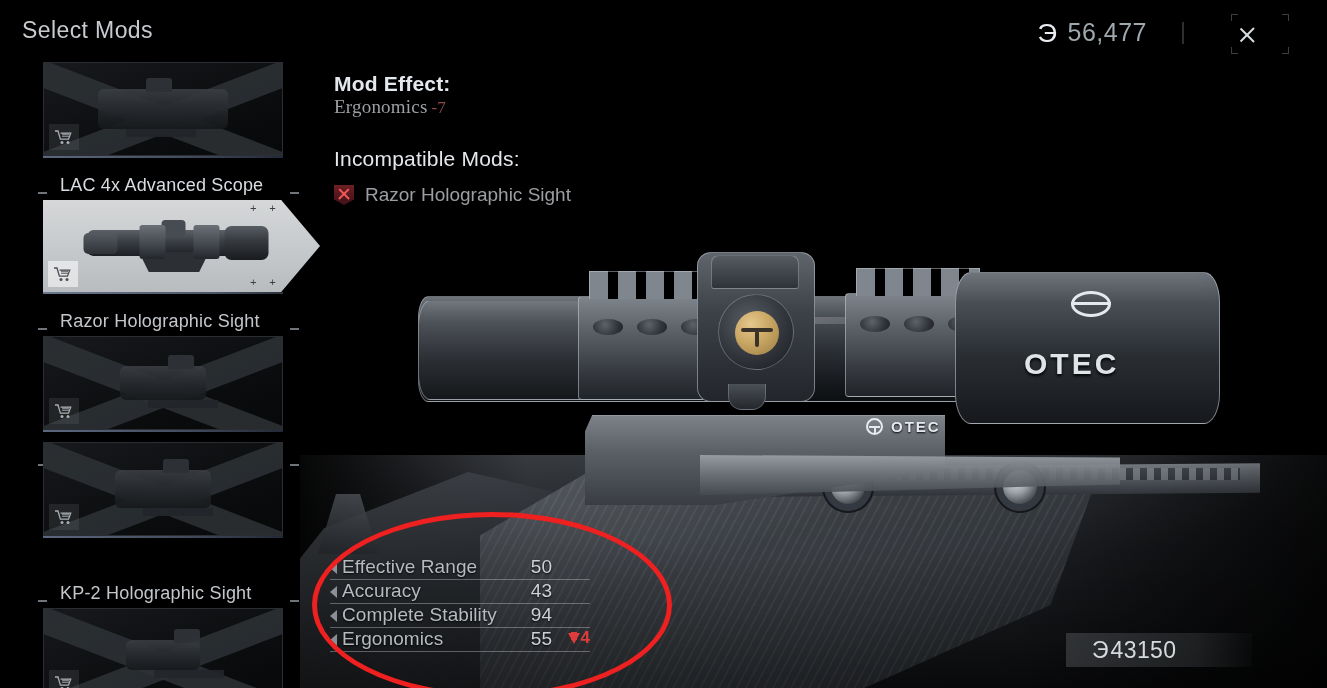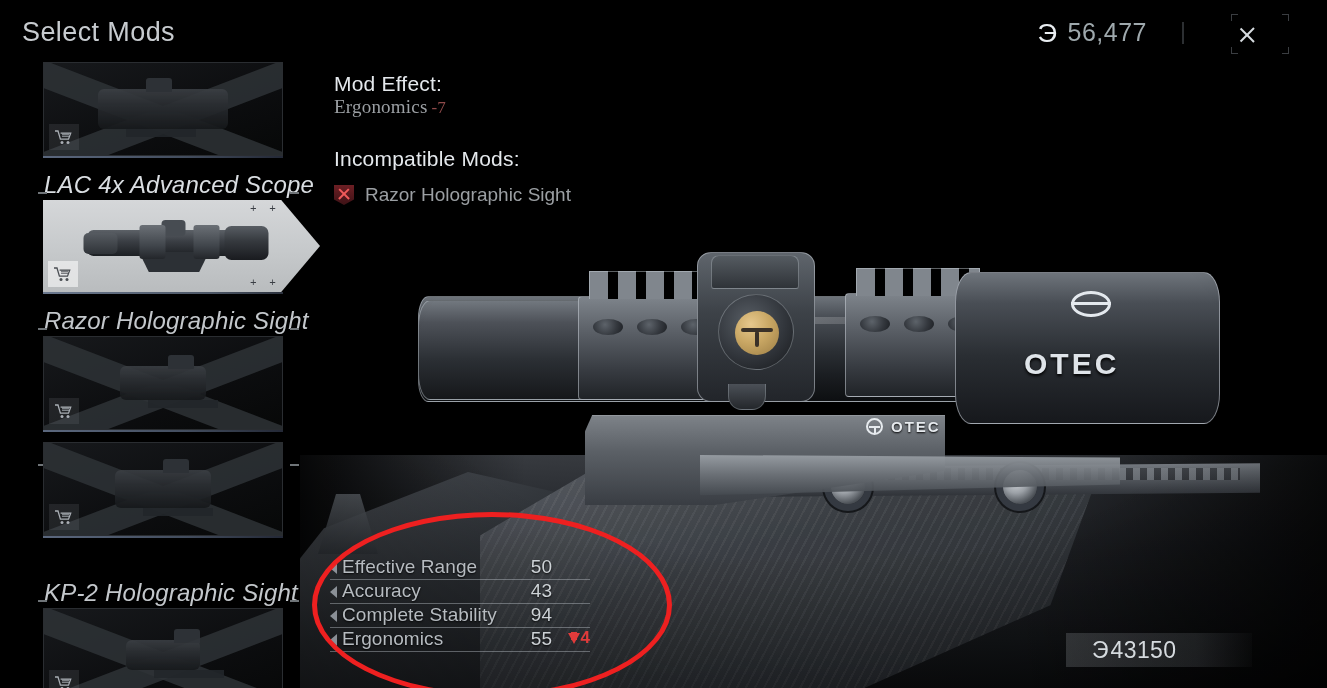--- a/index.html
+++ b/index.html
@@ -184,21 +184,21 @@
   }
   .vignette {
     position: absolute; inset: 0; pointer-events: none;
     background: radial-gradient(ellipse 72% 70% at 62% 52%, rgba(0,0,0,0) 42%, rgba(0,0,0,.72) 100%);
   }
 
   
   .header { position: absolute; left: 0; top: 0; width: 1327px; height: 68px; }
   .page-title {
     position: absolute; left: 22px; top: 17px;
-    font-size: 27px; color: #c7cbcf; font-weight: 400; letter-spacing: .4px;
+    font-size: 23px; color: #c7cbcf; font-weight: 400; letter-spacing: .4px;
   }
   .currency {
     position: absolute; right: 180px; top: 18px;
     display: flex; align-items: center; gap: 11px;
   }
   .currency .coin {
     font-size: 26px; color: #e9edf1; line-height: 1; font-weight: 400;
     transform: scaleX(1.05);
   }
   .currency .amount { font-size: 25px; color: #9fa9ad; letter-spacing: .5px; }
@@ -224,23 +224,23 @@
   .back-button .brk.tr { right: 2px; top: 2px;  border-left: none;  border-bottom: none; }
   .back-button .brk.bl { left: 2px;  bottom: 2px; border-right: none; border-top: none; }
   .back-button .brk.br { right: 2px; bottom: 2px; border-left: none;  border-top: none; }
 
   
   .mod-list {
     position: absolute; left: 0; top: 62px; width: 320px; height: 626px;
   }
   .mod-item { position: absolute; left: 0; width: 320px; }
   .mod-label {
-    font-size: 24px; color: #c3c7cb; letter-spacing: .2px;
-    padding-left: 44px; height: 30px; line-height: 30px;
-    white-space: nowrap; overflow: hidden; font-style: italic;
+    font-size: 18px; color: #c3c7cb; letter-spacing: .2px;
+    padding-left: 60px; height: 30px; line-height: 30px;
+    white-space: nowrap; overflow: hidden;
   }
   .mod-thumb {
     position: relative; margin-left: 43px; width: 240px; height: 94px;
     background: linear-gradient(160deg, #17191c 0%, #0c0d0f 60%, #070808 100%);
     border: 1px solid #2a2d31;
   }
   .mod-thumb .xmark { position: absolute; inset: 0; overflow: hidden; }
   .mod-thumb .xmark:before, .mod-thumb .xmark:after {
     content: ""; position: absolute; left: -14%; top: 48%; width: 128%; height: 26px;
     background: #2e3236; opacity: .85;
@@ -327,21 +327,21 @@
   .sel-bracket.bot { bottom: 1px; }
   .lbl-tick {
     position: absolute; width: 9px; height: 2px; background: #6f7478; top: 22px;
   }
   .lbl-tick.l { left: 38px; }
   .lbl-tick.r { left: 290px; }
 
   
   .detail { position: absolute; left: 334px; top: 72px; width: 520px; }
   .detail h2 {
-    font-size: 21px; color: #e4e8ec; font-weight: 400; letter-spacing: .2px;
+    font-size: 21px; color: #e4e8ec; font-weight: 700; letter-spacing: .2px;
   }
   .effect-row {
     margin-top: 0; font-size: 19px; color: #9b9fa3; letter-spacing: .2px; font-family: Liberation Serif, serif;
   }
   .effect-row .delta { color: #8f4a4a; font-size: 17px; margin-left: 4px; }
   .detail h3 {
     margin-top: 29px; font-size: 21px; color: #e4e8ec; font-weight: 400; letter-spacing: .2px;
   }
   .incompat-row {
     margin-top: 13px; display: flex; align-items: center; gap: 11px;

